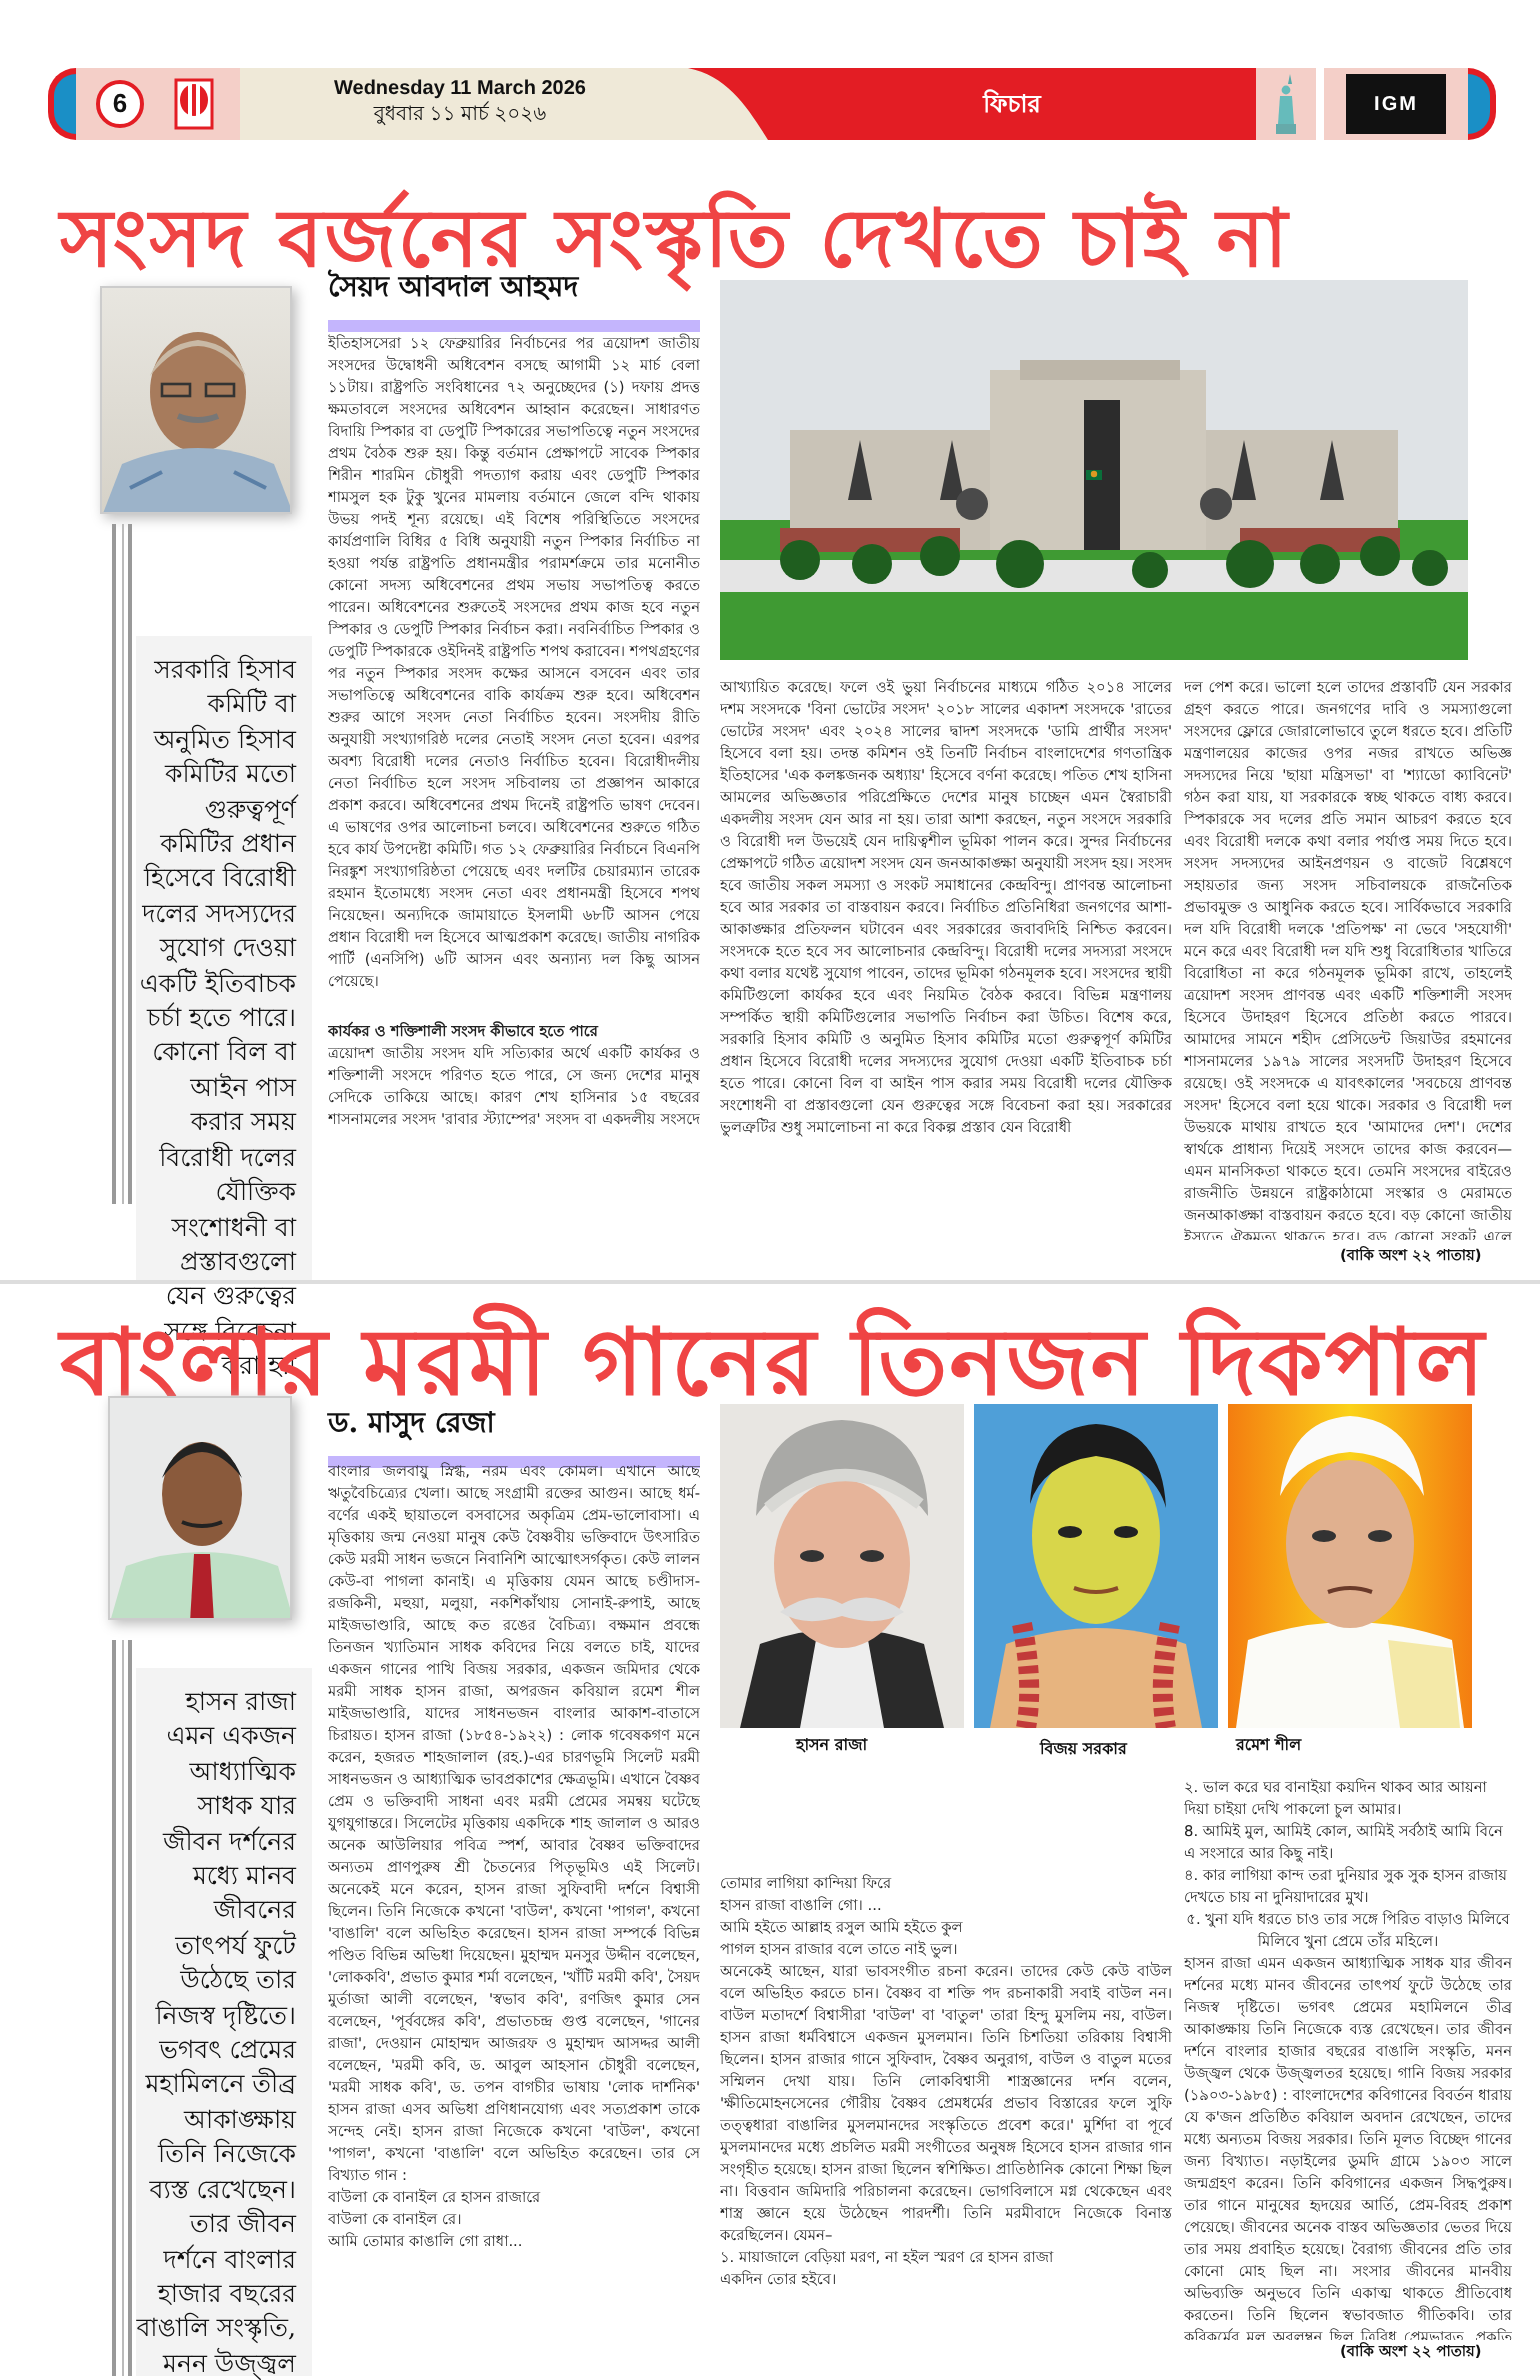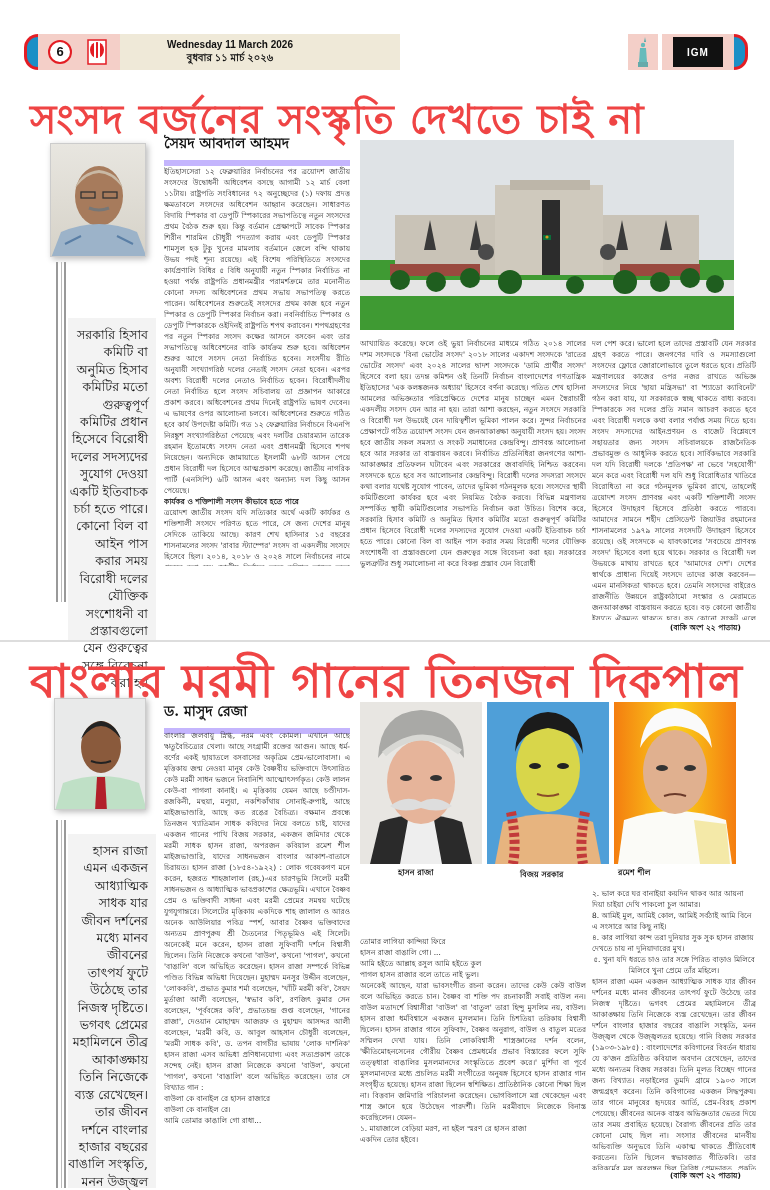--- a/index.html
+++ b/index.html
@@ -38,22 +38,23 @@
     <div class="pgnum">6</div>
     <svg class="pgicon" viewBox="0 0 22 28">
       <rect x="2" y="2" width="18" height="24" fill="#fff" stroke="#e31d24" stroke-width="1.5"></rect>
       <ellipse cx="11" cy="12" rx="7" ry="8" fill="#e31d24"></ellipse>
       <rect x="8" y="4" width="2" height="16" fill="#fff"></rect>
       <rect x="12" y="4" width="2" height="16" fill="#fff"></rect>
     </svg>
   </div>
   <div class="date">
     <div>Wednesday 11 March 2026</div>
-    <div style="font-weight:bold">বুধবার ১১ মার্চ ২০২৬</div>
-  </div>
+    <div style="font-weight:normal">বুধবার ১১ মার্চ ২০২৬</div>
+  </div>
+  <div class="sect">ফিচার</div>
   <div class="stat">
     <svg width="16" height="32" viewBox="0 0 16 32">
       <path d="M10 1 L11 6 L9 6 Z" fill="#5aa"></path>
       <circle cx="8" cy="9" r="2.2" fill="#6bb"></circle>
       <path d="M5 12 L11 12 L12 26 L4 26 Z" fill="#6bb"></path>
       <rect x="3" y="26" width="10" height="5" fill="#6aa"></rect>
     </svg>
   </div>
   <div class="logo">
     <div class="box">IGM</div>
@@ -75,21 +76,21 @@
   </svg>
 </div>
 
 <div class="pullbar" style="left:56px;top:262px;height:340px"></div>
 <div class="pull" style="left:68px;top:318px;width:88px;height:322px;background:#f3f3f3">সরকারি হিসাব কমিটি বা অনুমিত হিসাব কমিটির মতো গুরুত্বপূর্ণ কমিটির প্রধান হিসেবে বিরোধী দলের সদস্যদের সুযোগ দেওয়া একটি ইতিবাচক চর্চা হতে পারে। কোনো বিল বা আইন পাস করার সময় বিরোধী দলের যৌক্তিক সংশোধনী বা প্রস্তাবগুলো যেন গুরুত্বের সঙ্গে বিবেচনা করা হয়</div>
 
 <div class="byline" style="left:164px;top:132px;width:186px">সৈয়দ আবদাল আহমদ</div>
 
 <div class="col" style="left:164px;top:166px;width:186px;height:400px">
   <p>ইতিহাসসেরা ১২ ফেব্রুয়ারির নির্বাচনের পর ত্রয়োদশ জাতীয় সংসদের উদ্বোধনী অধিবেশন বসছে আগামী ১২ মার্চ বেলা ১১টায়। রাষ্ট্রপতি সংবিধানের ৭২ অনুচ্ছেদের (১) দফায় প্রদত্ত ক্ষমতাবলে সংসদের অধিবেশন আহ্বান করেছেন। সাধারণত বিদায়ি স্পিকার বা ডেপুটি স্পিকারের সভাপতিত্বে নতুন সংসদের প্রথম বৈঠক শুরু হয়। কিন্তু বর্তমান প্রেক্ষাপটে সাবেক স্পিকার শিরীন শারমিন চৌধুরী পদত্যাগ করায় এবং ডেপুটি স্পিকার শামসুল হক টুকু খুনের মামলায় বর্তমানে জেলে বন্দি থাকায় উভয় পদই শূন্য রয়েছে। এই বিশেষ পরিস্থিতিতে সংসদের কার্যপ্রণালি বিধির ৫ বিধি অনুযায়ী নতুন স্পিকার নির্বাচিত না হওয়া পর্যন্ত রাষ্ট্রপতি প্রধানমন্ত্রীর পরামর্শক্রমে তার মনোনীত কোনো সদস্য অধিবেশনের প্রথম সভায় সভাপতিত্ব করতে পারেন। অধিবেশনের শুরুতেই সংসদের প্রথম কাজ হবে নতুন স্পিকার ও ডেপুটি স্পিকার নির্বাচন করা। নবনির্বাচিত স্পিকার ও ডেপুটি স্পিকারকে ওইদিনই রাষ্ট্রপতি শপথ করাবেন। শপথগ্রহণের পর নতুন স্পিকার সংসদ কক্ষের আসনে বসবেন এবং তার সভাপতিত্বে অধিবেশনের বাকি কার্যক্রম শুরু হবে। অধিবেশন শুরুর আগে সংসদ নেতা নির্বাচিত হবেন। সংসদীয় রীতি অনুযায়ী সংখ্যাগরিষ্ঠ দলের নেতাই সংসদ নেতা হবেন। এরপর অবশ্য বিরোধী দলের নেতাও নির্বাচিত হবেন। বিরোধীদলীয় নেতা নির্বাচিত হলে সংসদ সচিবালয় তা প্রজ্ঞাপন আকারে প্রকাশ করবে। অধিবেশনের প্রথম দিনেই রাষ্ট্রপতি ভাষণ দেবেন। এ ভাষণের ওপর আলোচনা চলবে। অধিবেশনের শুরুতে গঠিত হবে কার্য উপদেষ্টা কমিটি। গত ১২ ফেব্রুয়ারির নির্বাচনে বিএনপি নিরঙ্কুশ সংখ্যাগরিষ্ঠতা পেয়েছে এবং দলটির চেয়ারম্যান তারেক রহমান ইতোমধ্যে সংসদ নেতা এবং প্রধানমন্ত্রী হিসেবে শপথ নিয়েছেন। অন্যদিকে জামায়াতে ইসলামী ৬৮টি আসন পেয়ে প্রধান বিরোধী দল হিসেবে আত্মপ্রকাশ করেছে। জাতীয় নাগরিক পার্টি (এনসিপি) ৬টি আসন এবং অন্যান্য দল কিছু আসন পেয়েছে।</p>
-  <p style="font-weight:bold;margin-top:0">কার্যকর ও শক্তিশালী সংসদ কীভাবে হতে পারে</p>
+  <p style="font-weight:bold;margin-top:14px">কার্যকর ও শক্তিশালী সংসদ কীভাবে হতে পারে</p>
   <p>ত্রয়োদশ জাতীয় সংসদ যদি সত্যিকার অর্থে একটি কার্যকর ও শক্তিশালী সংসদে পরিণত হতে পারে, সে জন্য দেশের মানুষ সেদিকে তাকিয়ে আছে। কারণ শেখ হাসিনার ১৫ বছরের শাসনামলের সংসদ 'রাবার স্ট্যাম্পের' সংসদ বা একদলীয় সংসদে হিসেবে ছিল। ২০১৪, ২০১৮ ও ২০২৪ সালে নির্বাচনের নামে প্রহসন করা হয়। জাতীয় নির্বাচন তদন্ত কমিশন তাদের তদন্ত রিপোর্টে এই নির্বাচনগুলোকে 'সুপরিকল্পিত ও সাজানো নাটক' হিসেবে</p>
 </div>
 
 <div class="photo" style="left:360px;top:140px;width:374px;height:190px;border:none;box-shadow:none">
   <svg width="374" height="190" viewBox="0 0 374 190">
     <rect width="374" height="120" fill="#dfe3e6"></rect>
     <rect y="120" width="374" height="70" fill="#3f9a33"></rect>
     <rect x="35" y="75" width="304" height="60" fill="#c9c3b7"></rect>
     <rect x="135" y="45" width="108" height="90" fill="#cfc9bd"></rect>
     <rect x="150" y="40" width="80" height="10" fill="#bdb6a9"></rect>

